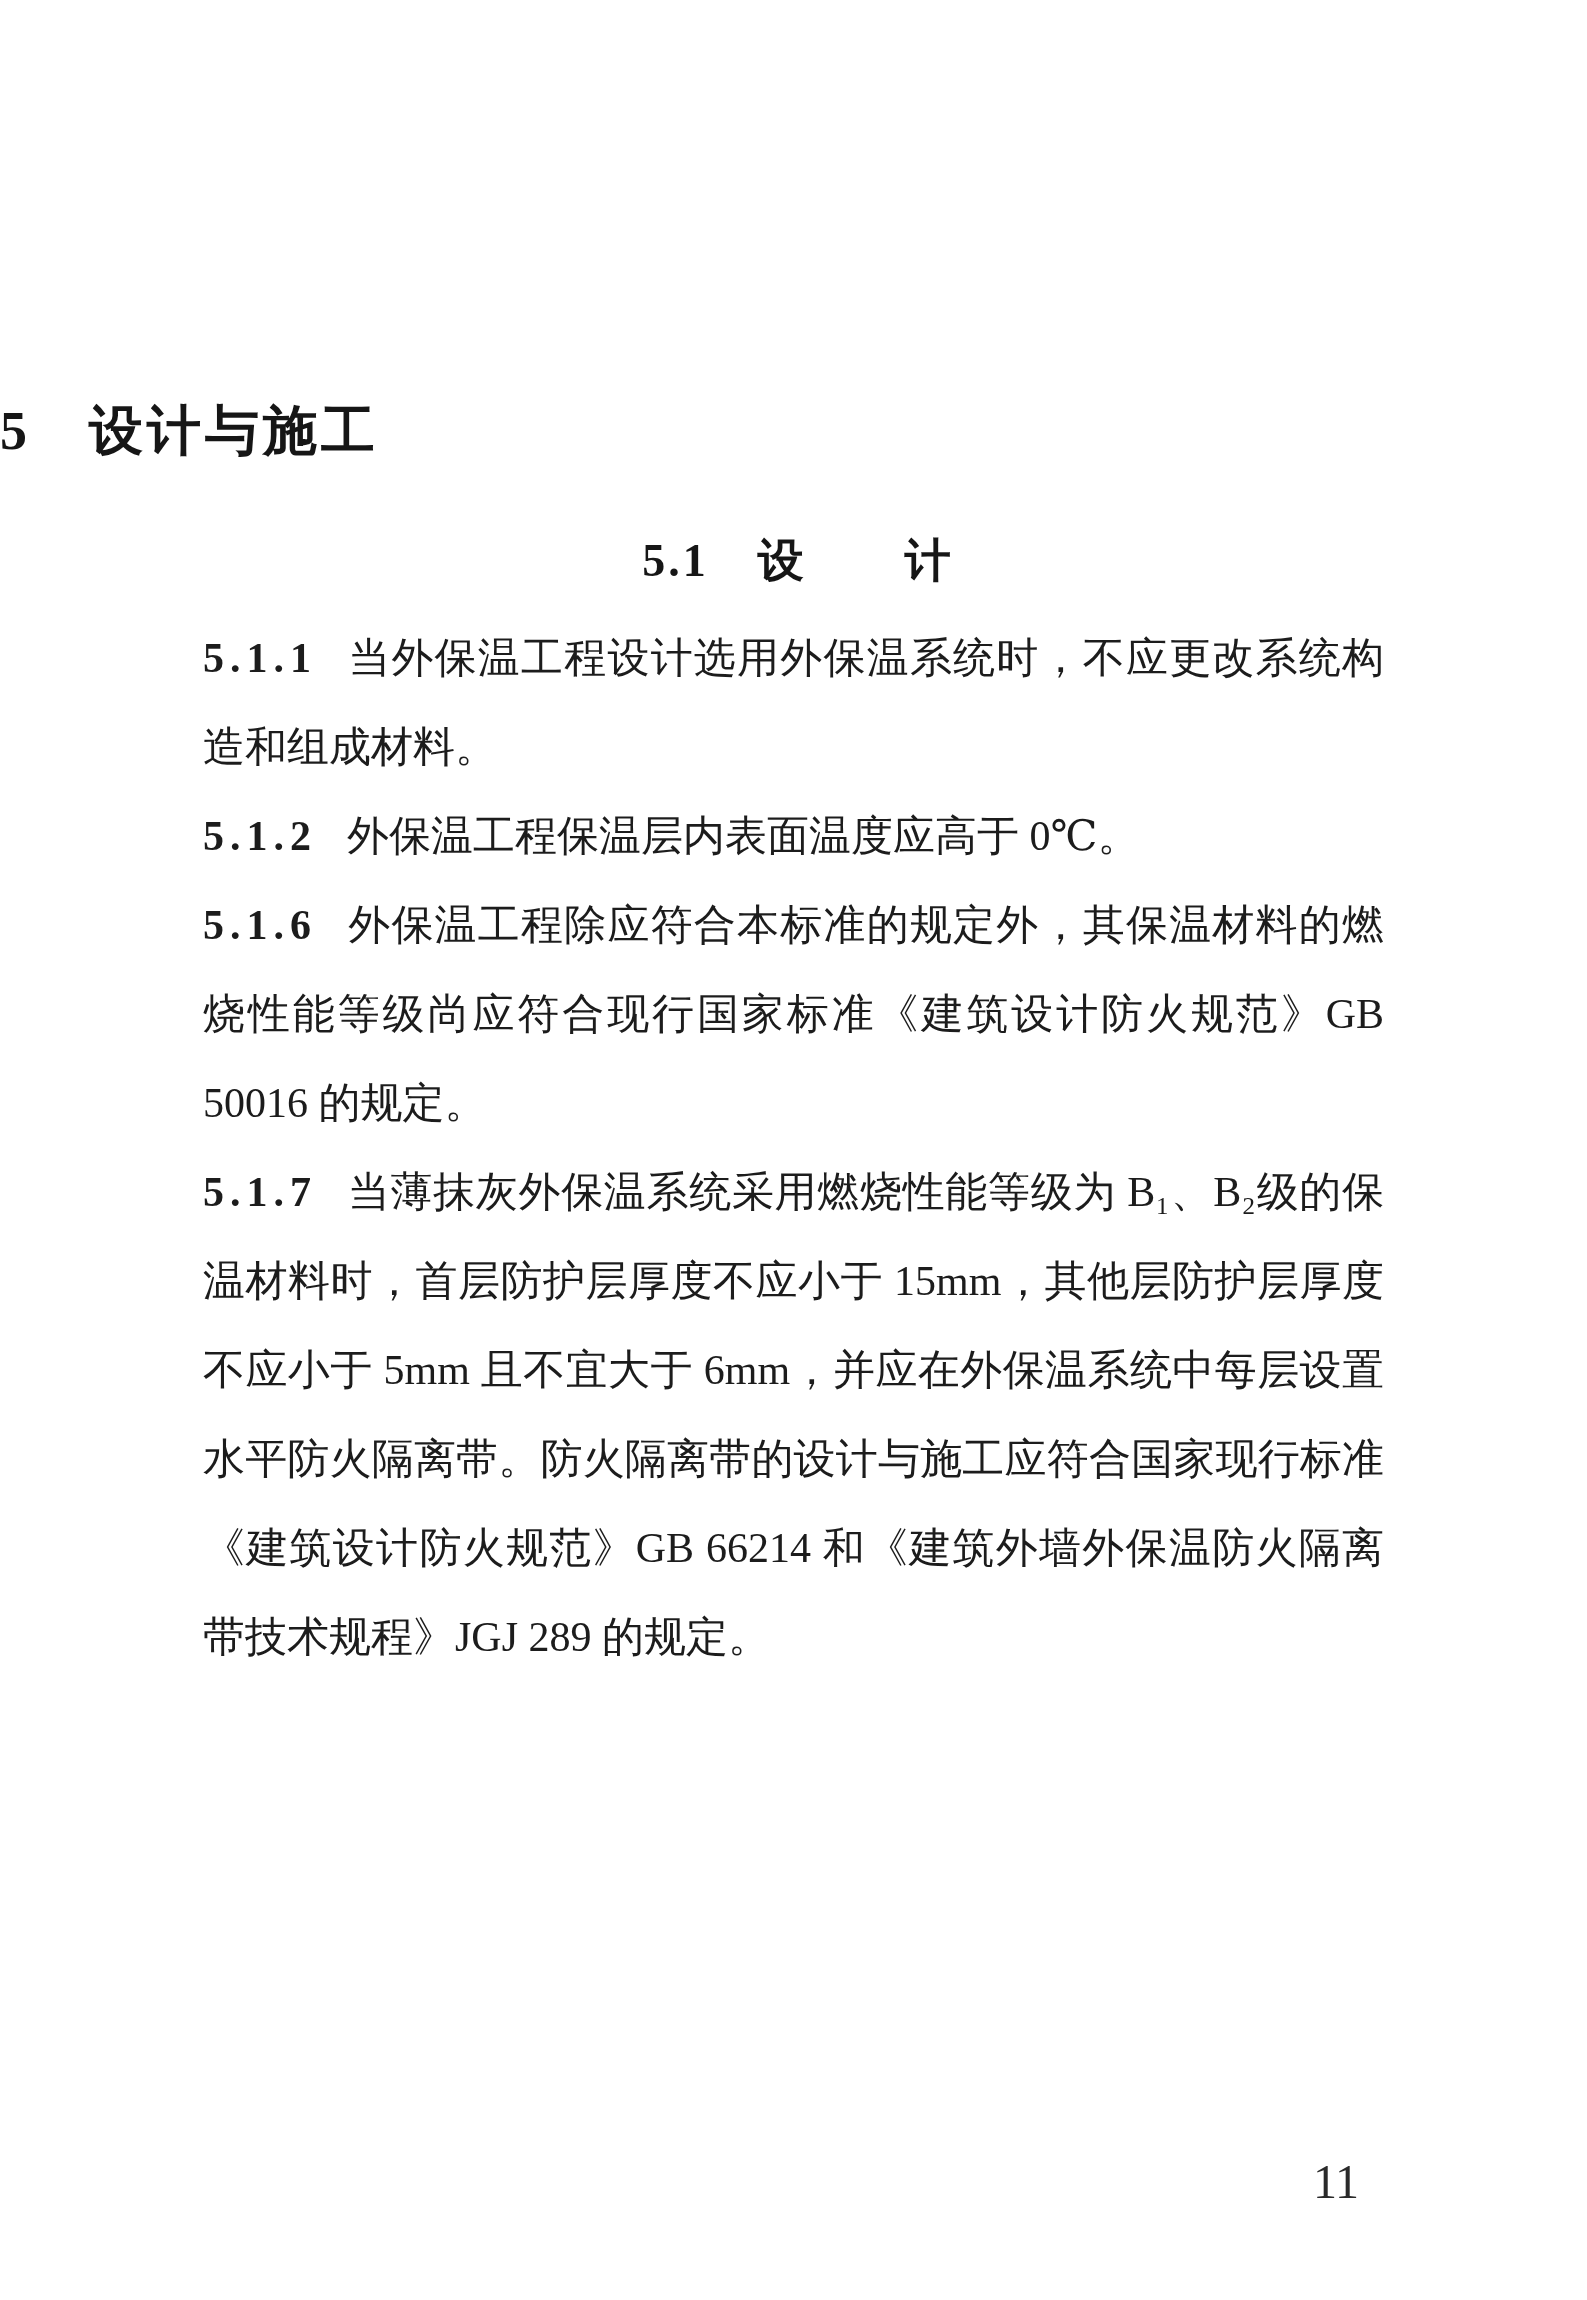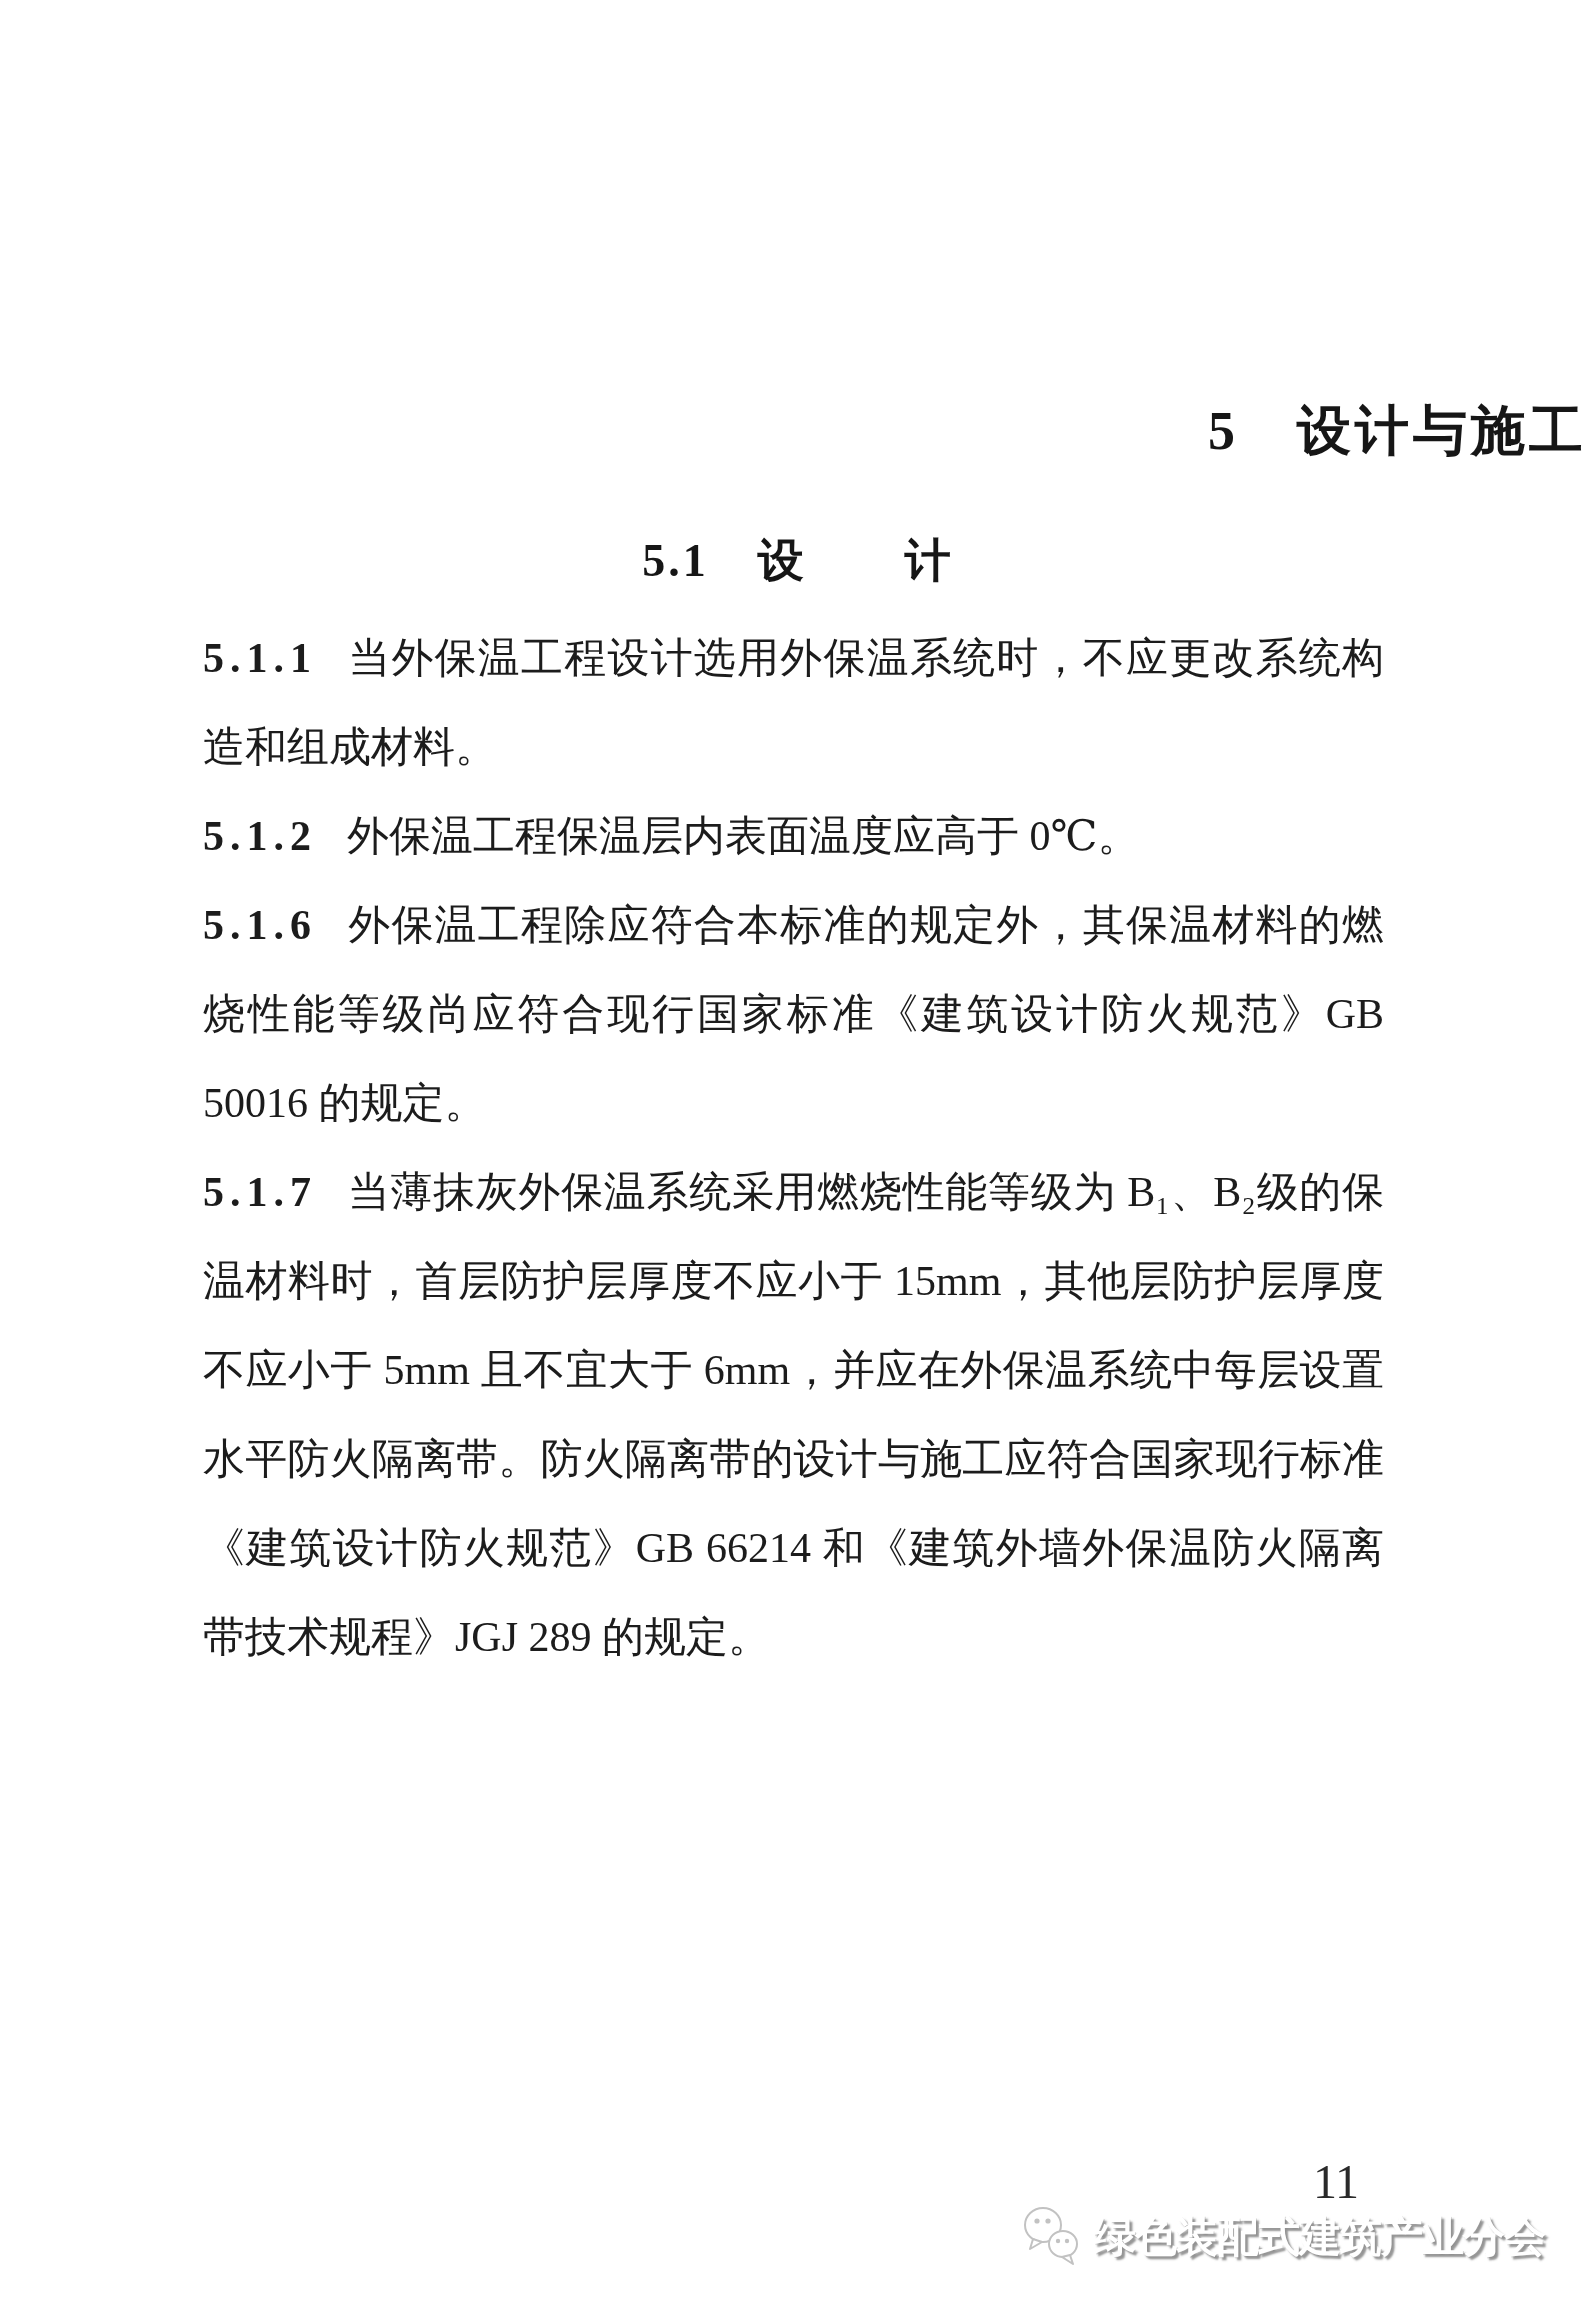--- a/index.html
+++ b/index.html
@@ -13,21 +13,21 @@
     padding-top: 402px;
     font-family: "Liberation Serif", "DejaVu Serif", serif;
     color: #1c1c1c;
     overflow: hidden;
   }
   h1.chapter-title {
     margin: 0;
     font-size: 54px;
     line-height: 58px;
     font-weight: bold;
-    text-align: right;
+    text-align: left;
     letter-spacing: 4px;
     color: #161616;
   }
   h2.section-heading {
     margin: 76px 0 0 0;
     font-size: 46px;
     line-height: 50px;
     font-weight: bold;
     text-align: center;
     letter-spacing: 3px;
@@ -90,33 +90,14 @@
 
   <div class="clauses">
     <p class="clause"><span class="num">5.1.1</span><span class="txt">当外保温工程设计选用外保温系统时，不应更改系统构造和组成材料。</span></p>
     <p class="clause"><span class="num">5.1.2</span><span class="txt">外保温工程保温层内表面温度应高于 0℃。</span></p>
     <p class="clause"><span class="num">5.1.6</span><span class="txt">外保温工程除应符合本标准的规定外，其保温材料的燃烧性能等级尚应符合现行国家标准《建筑设计防火规范》GB 50016 的规定。</span></p>
     <p class="clause"><span class="num">5.1.7</span><span class="txt">当薄抹灰外保温系统采用燃烧性能等级为 B₁、B₂级的保温材料时，首层防护层厚度不应小于 15mm，其他层防护层厚度不应小于 5mm 且不宜大于 6mm，并应在外保温系统中每层设置水平防火隔离带。防火隔离带的设计与施工应符合国家现行标准《建筑设计防火规范》GB 66214 和《建筑外墙外保温防火隔离带技术规程》JGJ 289 的规定。</span></p>
   </div>
 
   <div class="pageno">11</div>
 
-  <div class="watermark">
-    <svg class="wm-icon" width="64" height="66" viewBox="0 0 64 66" xmlns="http://www.w3.org/2000/svg">
-
-      <g stroke="#c2c2c2" stroke-width="2" fill="#ffffff">
-        <ellipse cx="23" cy="21" rx="18" ry="17"></ellipse>
-        <path d="M13 35 L10 45 L22 38 Z" stroke-linejoin="round"></path>
-      </g>
-      <circle cx="17" cy="17" r="2.6" fill="#c2c2c2"></circle>
-      <circle cx="28" cy="17" r="2.6" fill="#c2c2c2"></circle>
-
-      <g stroke="#c2c2c2" stroke-width="2" fill="#ffffff">
-        <ellipse cx="43" cy="40" rx="14" ry="13"></ellipse>
-        <path d="M50 51 L53 60 L42 53 Z" stroke-linejoin="round"></path>
-      </g>
-      <circle cx="38" cy="37" r="2.2" fill="#c2c2c2"></circle>
-      <circle cx="47" cy="37" r="2.2" fill="#c2c2c2"></circle>
-    </svg>
-    <span class="wm-text">绿色装配式建筑产业分会</span>
-  </div>
 
 </div>
 
 </body></html>

